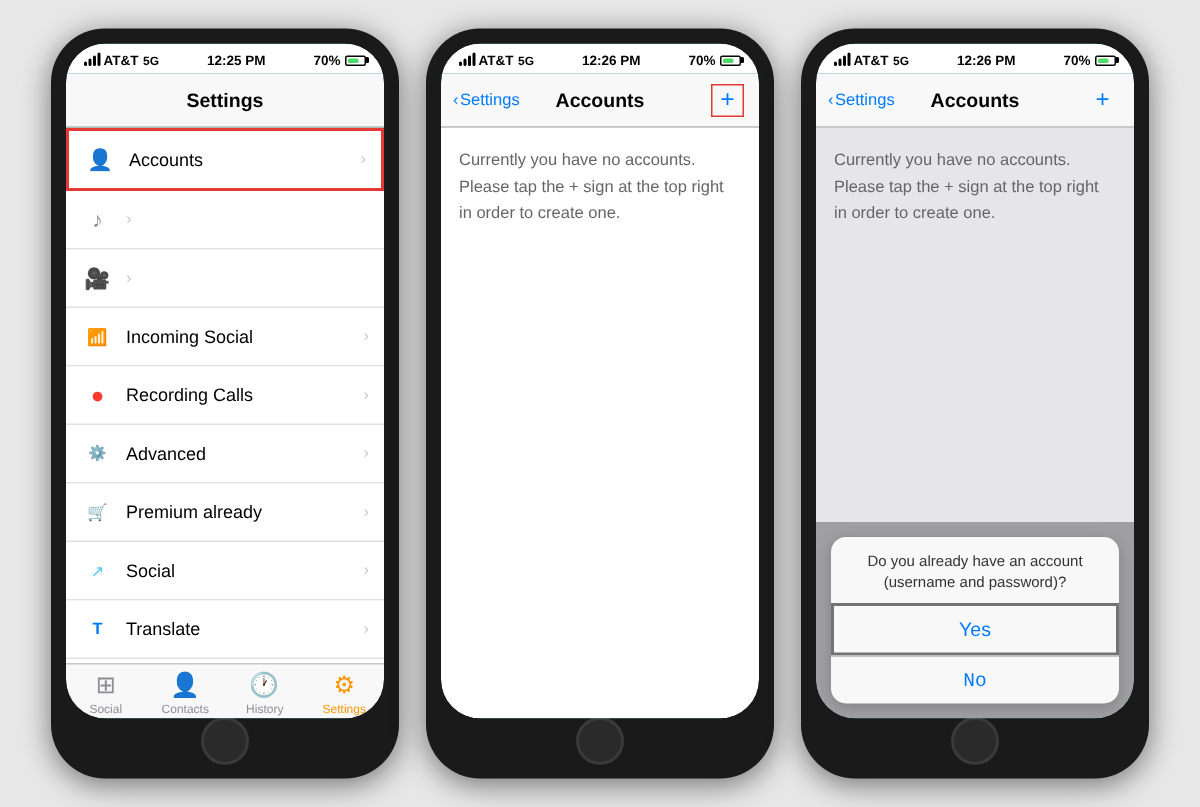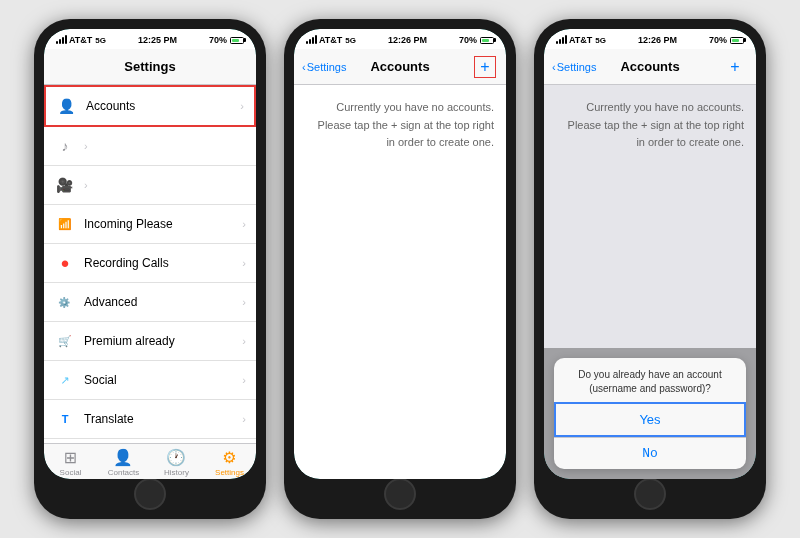--- a/index.html
+++ b/index.html
@@ -186,21 +186,20 @@
     }
 
     
     .content-area {
       flex: 1;
       background: #e5e5ea;
       padding: 12px 10px;
       font-size: 11px;
       color: #555;
       line-height: 1.5;
-      text-align: right;
     }
     .content-area.white {
       background: #fff;
     }
 
     
     .dialog-overlay {
       position: absolute;
       bottom: 0;
       left: 0;
@@ -229,21 +228,21 @@
       text-align: center;
       font-size: 13px;
       border: none;
       background: transparent;
       cursor: pointer;
       border-top: 0.5px solid #c8c8cc;
     }
     .dialog-btn.yes {
       color: #007aff;
       font-weight: 500;
-      border: 2px solid #3b82f6;
+      border: 2px solid #737373;
     }
     .dialog-btn.no {
       color: #007aff;
       font-family: Liberation Mono, monospace;
     }
 
     .screen-wrapper {
       flex: 1;
       display: flex;
       flex-direction: column;
@@ -292,21 +291,21 @@
         <div class="settings-item">
           <div class="settings-item-icon icon-audio">♪</div>
           <span class="settings-chevron">›</span>
         </div>
         <div class="settings-item">
           <div class="settings-item-icon icon-video">🎥</div>
           <span class="settings-chevron">›</span>
         </div>
         <div class="settings-item">
           <div class="settings-item-icon icon-incoming" style="font-size:11px">📶</div>
-          <span class="settings-item-label">Incoming Please</span>
+          <span class="settings-item-label">Incoming Social</span>
           <span class="settings-chevron">›</span>
         </div>
         <div class="settings-item">
           <div class="settings-item-icon icon-recording">⏺</div>
           <span class="settings-item-label">Recording Calls</span>
           <span class="settings-chevron">›</span>
         </div>
         <div class="settings-item">
           <div class="settings-item-icon icon-advanced" style="font-size:10px">⚙️</div>
           <span class="settings-item-label">Advanced</span>

